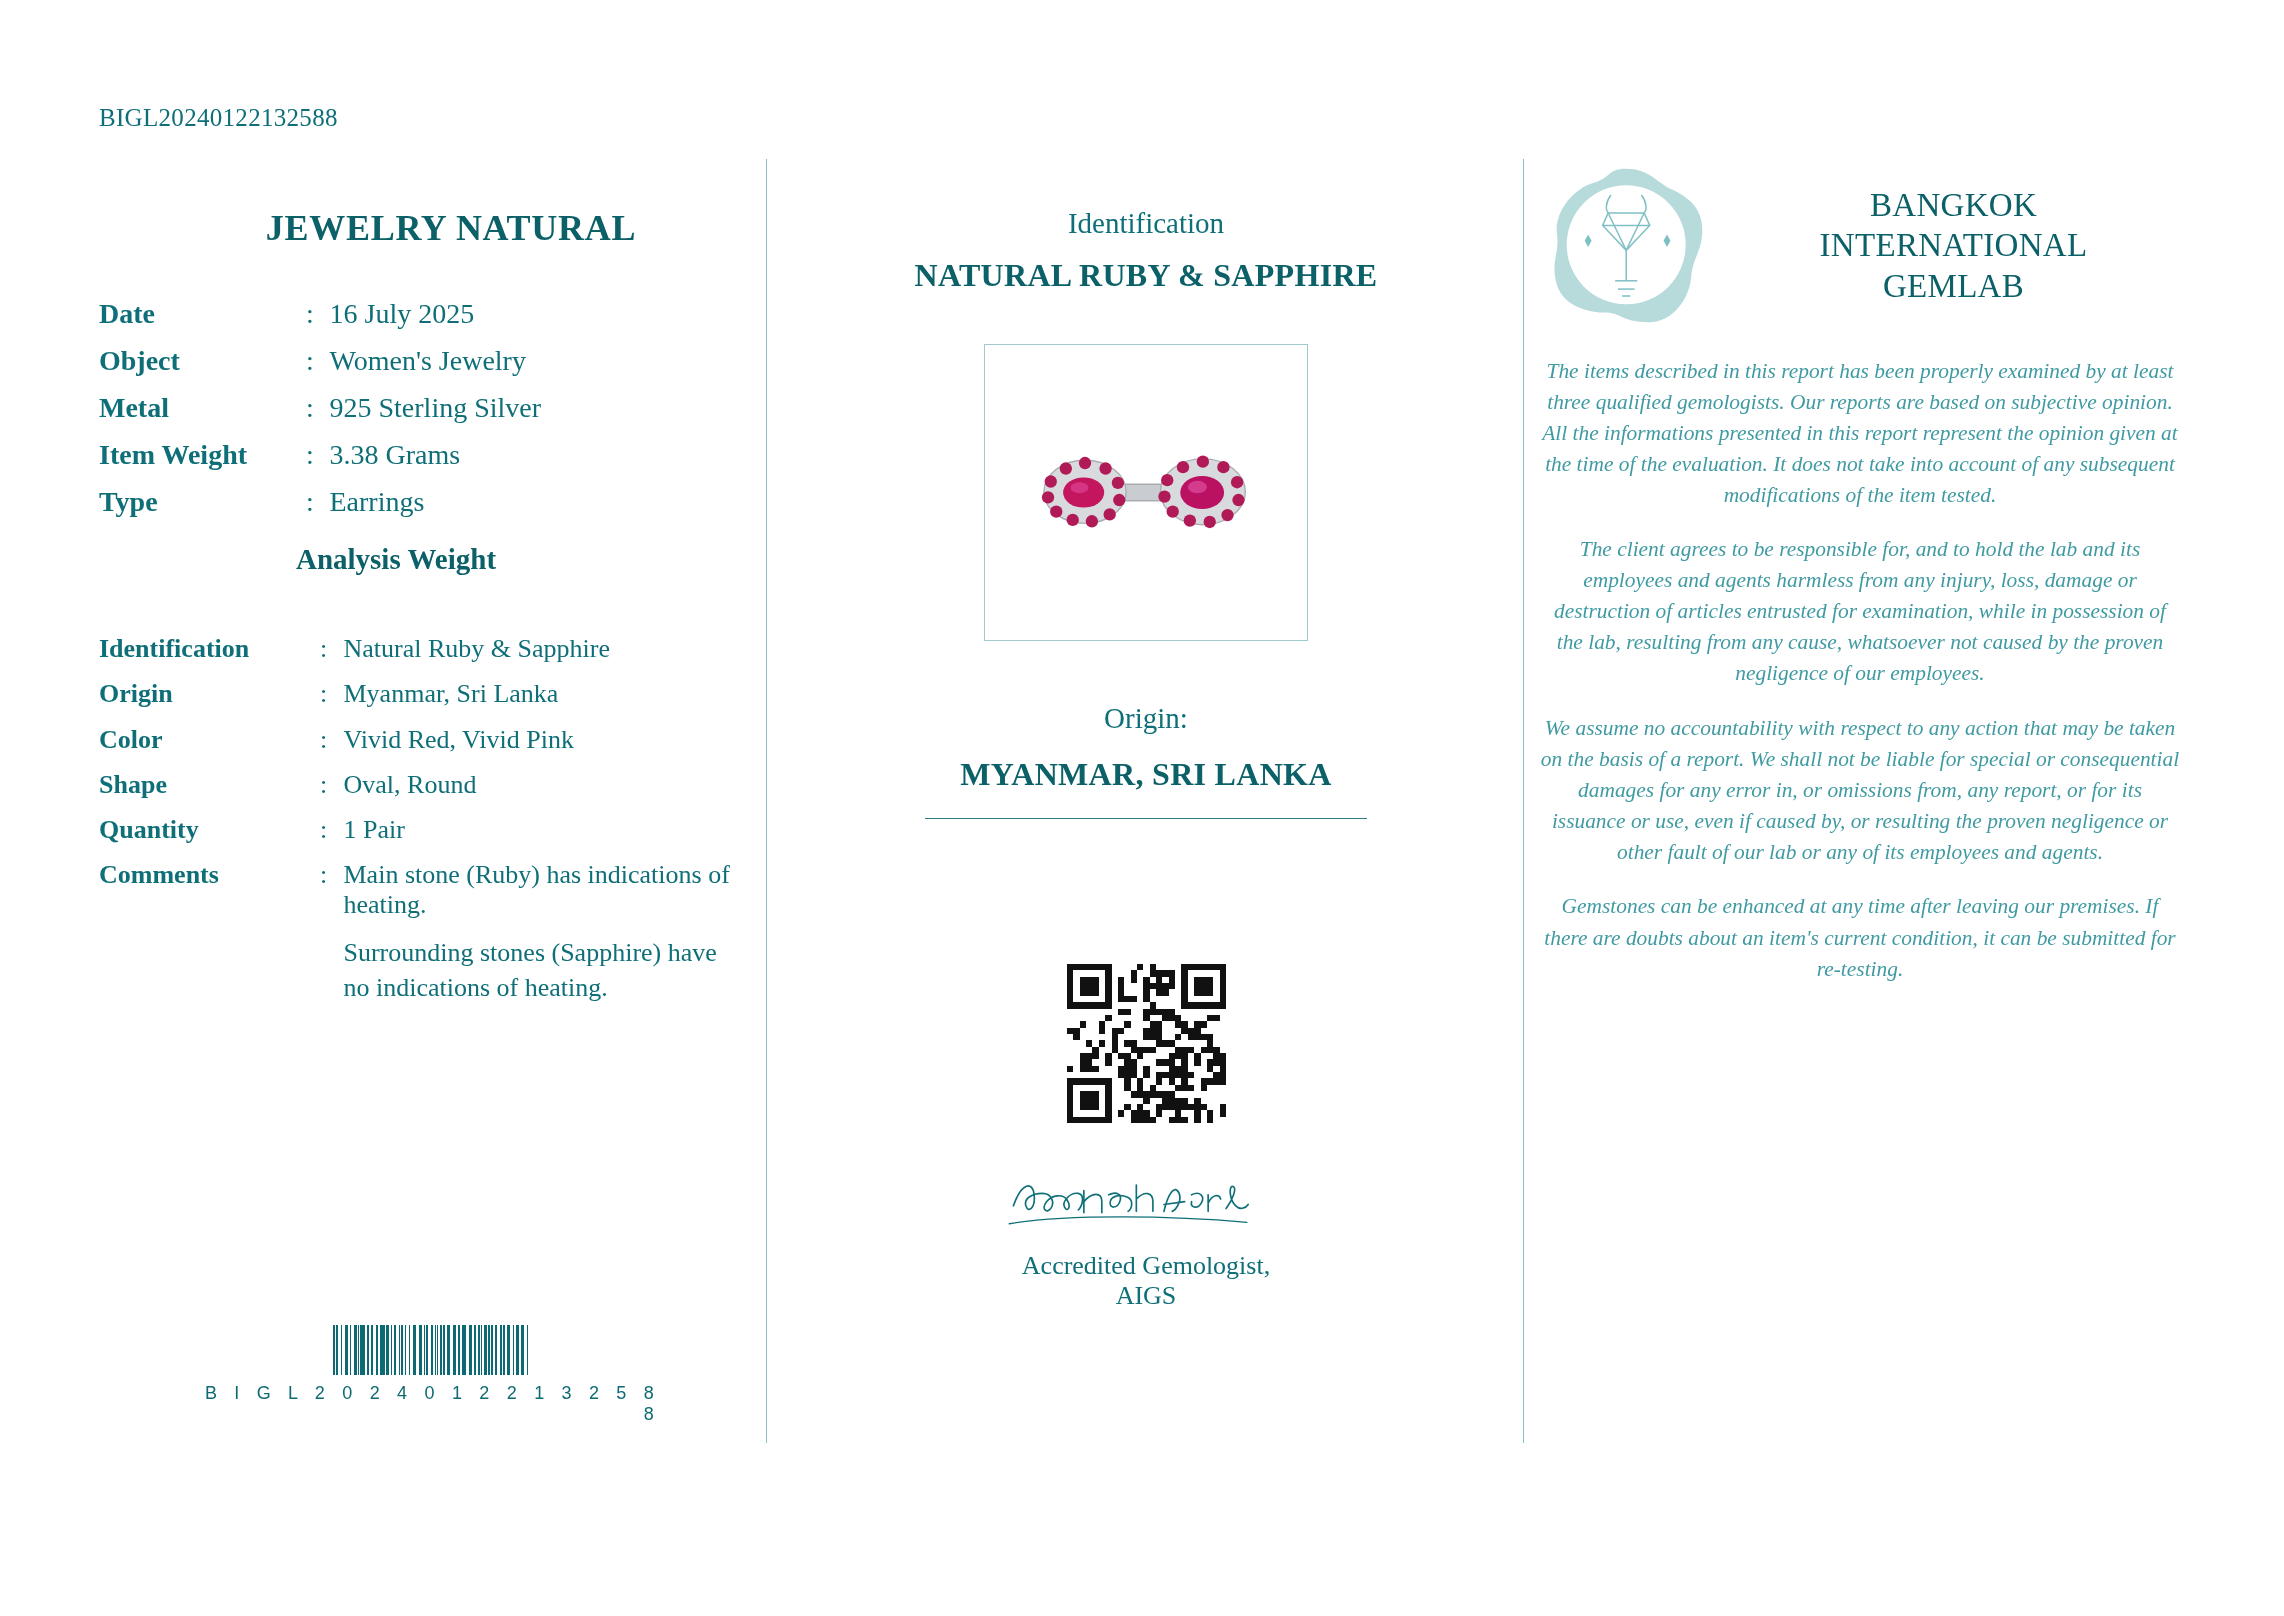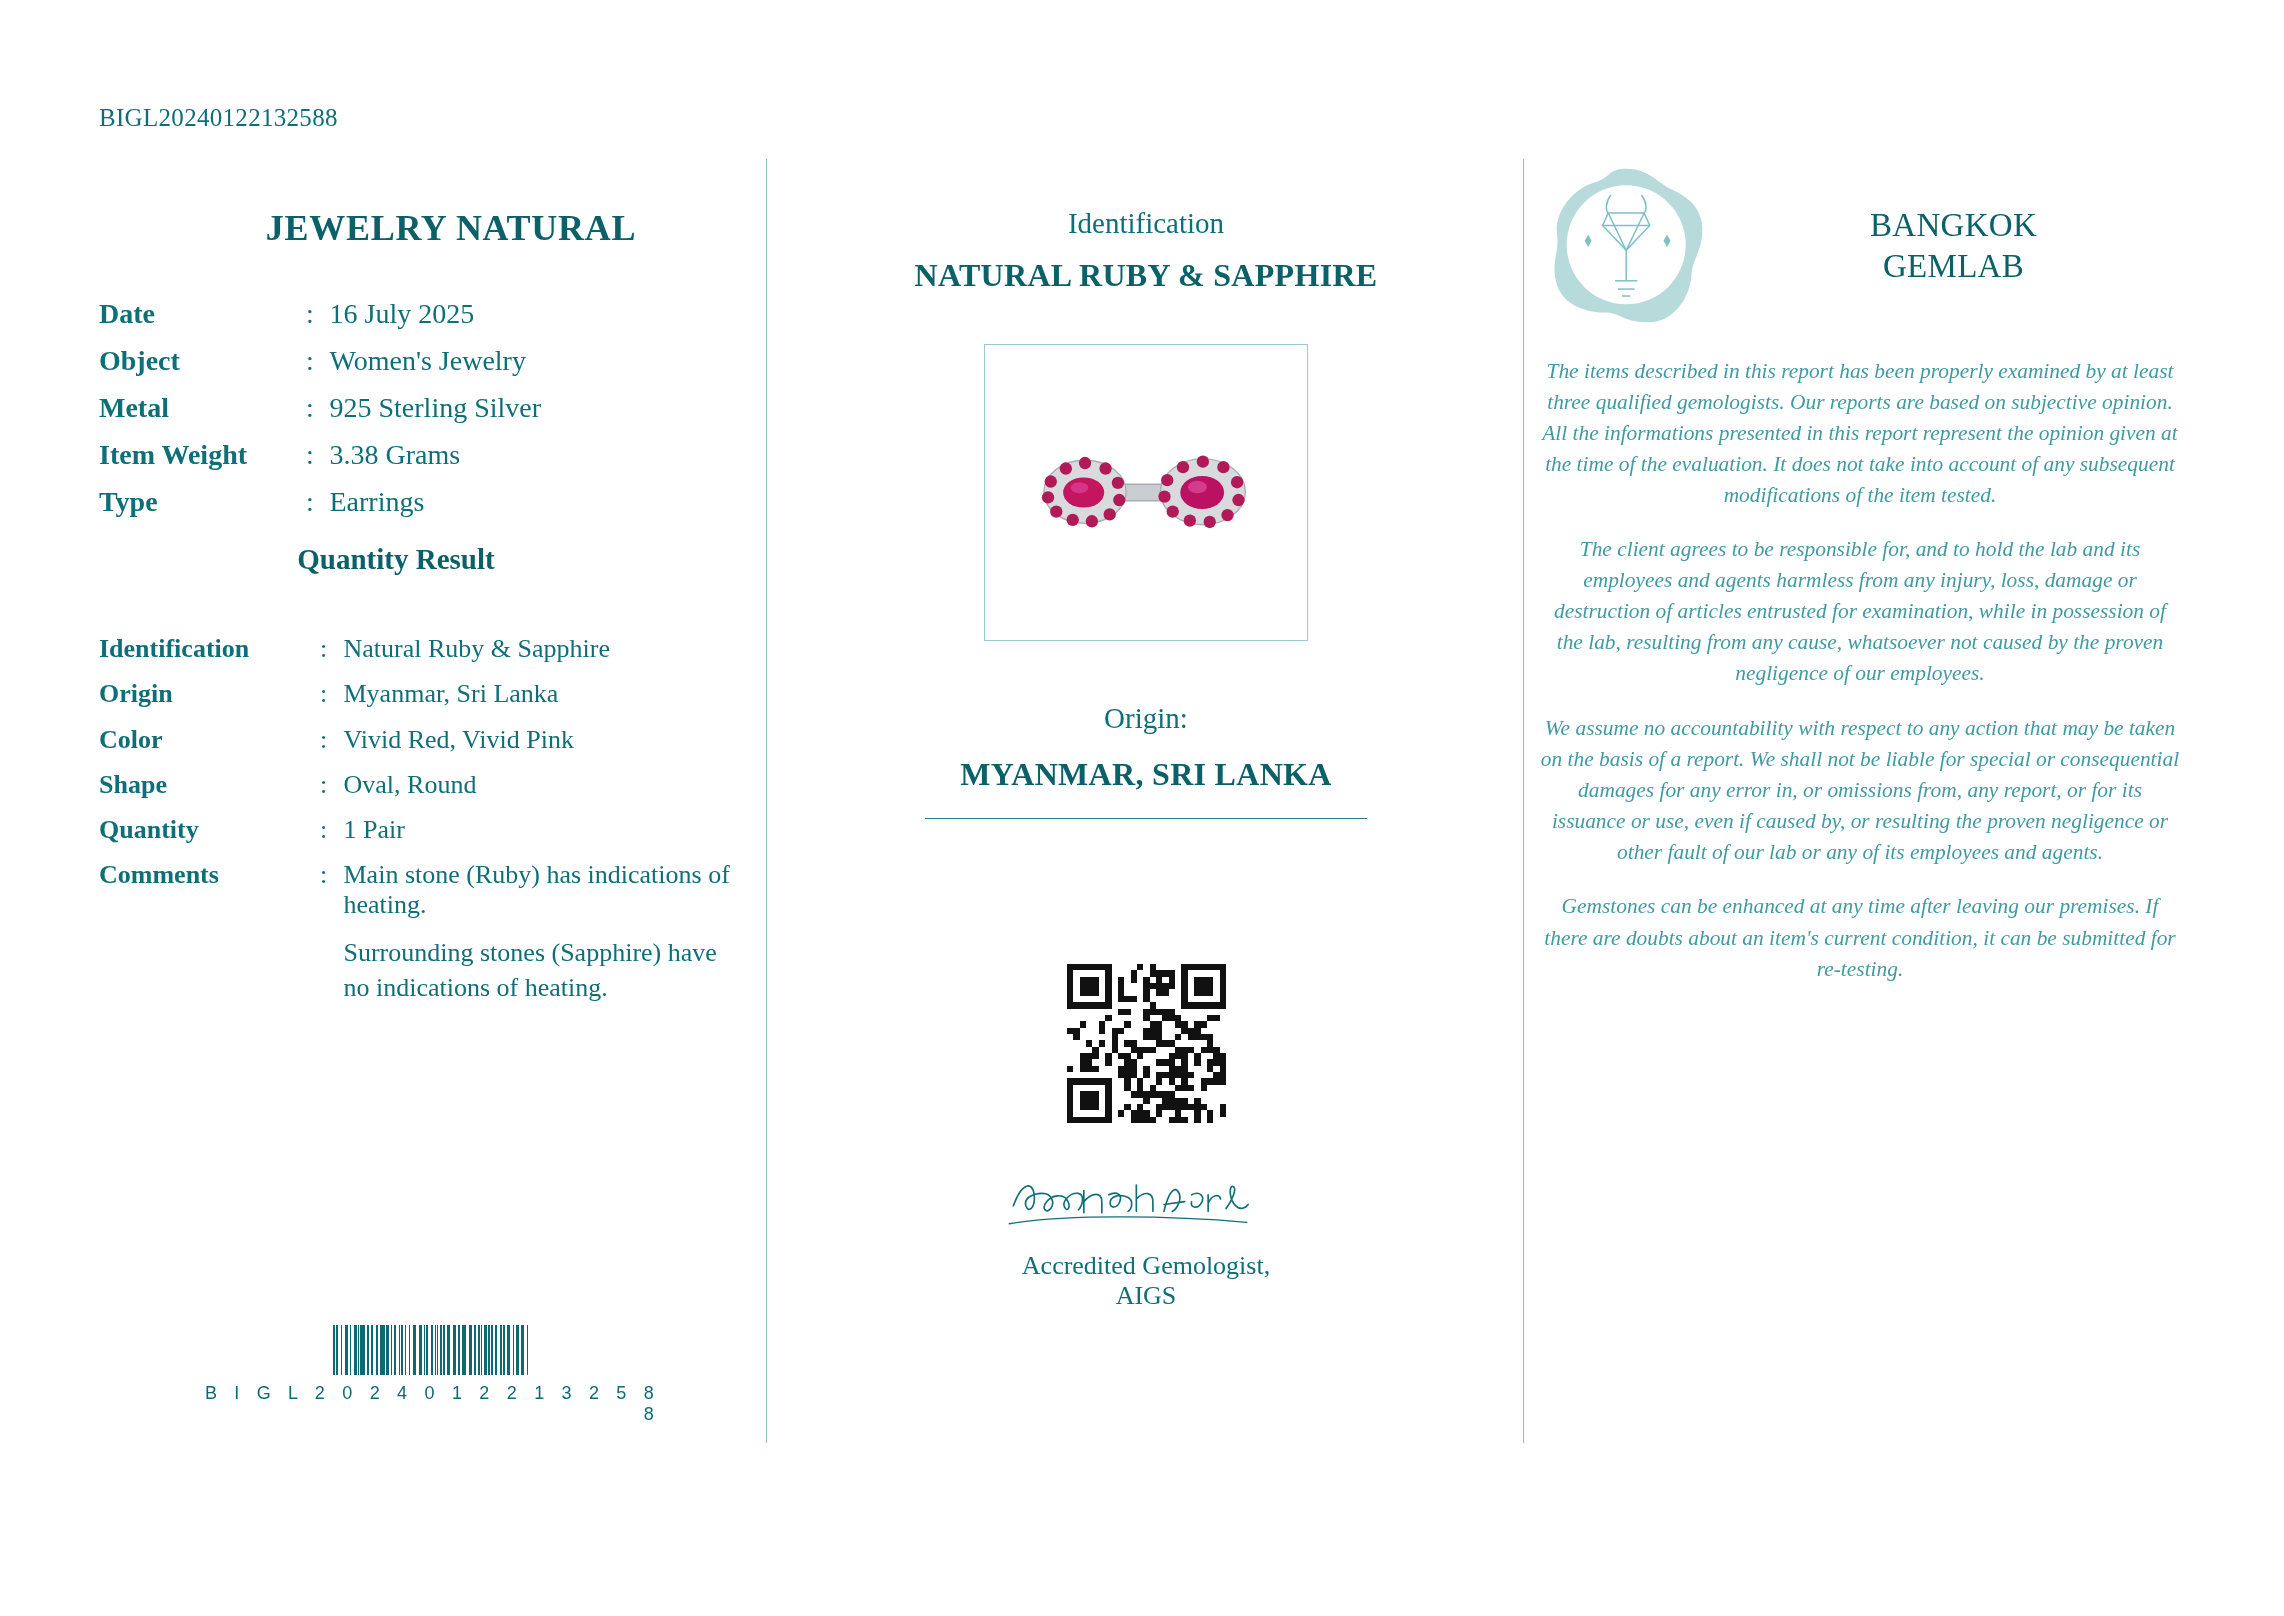--- a/index.html
+++ b/index.html
@@ -256,21 +256,21 @@
         <td class="kv-val">3.38 Grams</td>
       </tr>
       <tr>
         <td class="kv-key">Type</td>
         <td class="kv-colon">:</td>
         <td class="kv-val">Earrings</td>
       </tr>
     </tbody>
       </table>
 
-    <div class="section-sub">Quantity Result</div>
+    <div class="section-sub">Analysis Weight</div>
 
     <table class="kv-table kv-table2">
       <tbody>
           <tr>
         <td class="kv-key">Identification</td>
         <td class="kv-colon">:</td>
         <td class="kv-val">Natural Ruby &amp; Sapphire</td>
       </tr>
       <tr>
         <td class="kv-key">Origin</td>
@@ -815,20 +815,21 @@
           <path d="M104 52 C96 62 96 74 100 78"></path>
           <path d="M152 78 C156 74 156 62 148 52"></path>
         </g>
         <g fill="#7fc0c4">
           <path d="M66 118 l5 -9 5 9 -5 9 z"></path>
           <path d="M180 118 l5 -9 5 9 -5 9 z"></path>
         </g>
       </svg>
       <div class="brand-name">
         <div>BANGKOK</div>
+        <div>INTERNATIONAL</div>
         <div>GEMLAB</div>
       </div>
     </div>
 
 
     <div class="prov-body">
       <p>The items described in this report has been properly examined by at least three qualified gemologists. Our reports are based on subjective opinion. All the informations presented in this report represent the opinion given at the time of the evaluation. It does not take into account of any subsequent modifications of the item tested.</p>
       <p>The client agrees to be responsible for, and to hold the lab and its employees and agents harmless from any injury, loss, damage or destruction of articles entrusted for examination, while in possession of the lab, resulting from any cause, whatsoever not caused by the proven negligence of our employees.</p>
       <p>We assume no accountability with respect to any action that may be taken on the basis of a report. We shall not be liable for special or consequential damages for any error in, or omissions from, any report, or for its issuance or use, even if caused by, or resulting the proven negligence or other fault of our lab or any of its employees and agents.</p>
       <p>Gemstones can be enhanced at any time after leaving our premises. If there are doubts about an item's current condition, it can be submitted for re-testing.</p>

